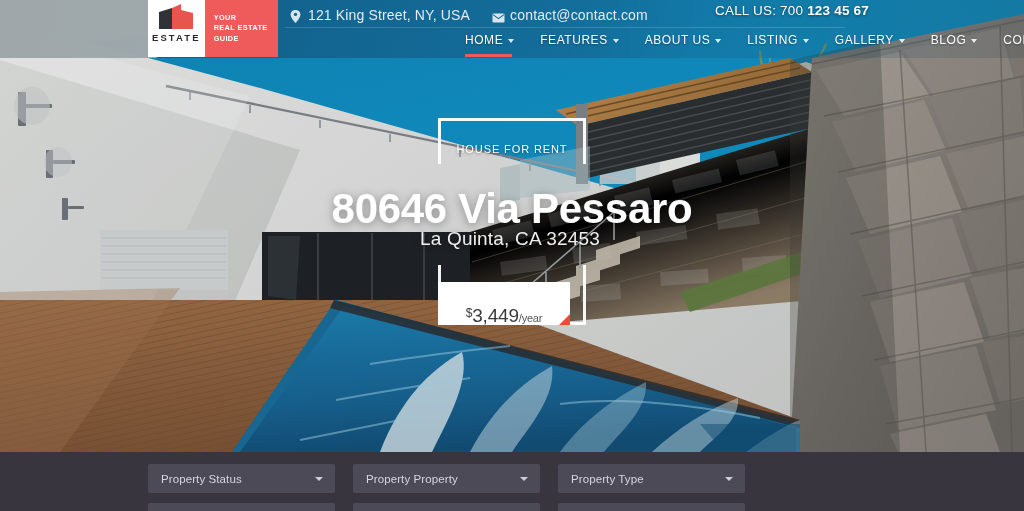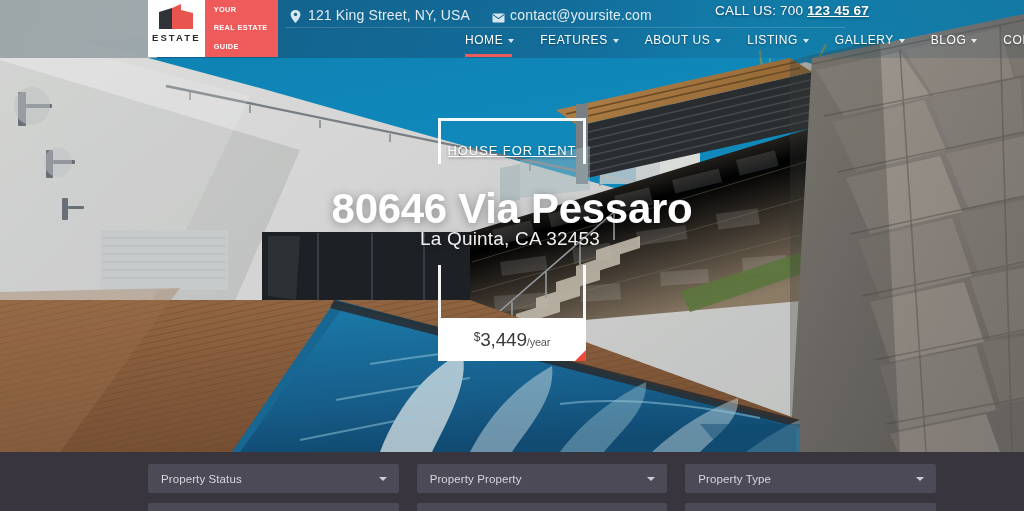--- a/index.html
+++ b/index.html
@@ -55,21 +55,20 @@
   }
   .logo-mark { width: 34px; height: 25px; position: relative; margin-bottom: 4px; }
   .logo-word {
     font-size: 9.5px; letter-spacing: 2.1px; color: #2a2a2a; font-weight: 700;
     line-height: 1;
   }
   .logo-red {
     width: 84px; height: 57px; background: #ef5a5a;
     display: flex; flex-direction: column; justify-content: center;
     padding-left: 9px;
-    gap: 8px;
   }
   .logo-red span {
     display: block; font-size: 7.3px; font-weight: 700; color: #ffffff;
     letter-spacing: 0.4px; line-height: 10.5px;
   }
 
   
   .topbar {
     position: absolute; left: 290px; top: 4px; height: 22px;
     display: flex; align-items: center; gap: 22px; z-index: 5;
@@ -79,21 +78,21 @@
   .topitem .txt {
     font-size: 14px; color: #e2ecf2; letter-spacing: .15px; white-space: nowrap;
   }
 
   .callus {
     position: absolute; right: 155px; top: 3px; z-index: 5;
     font-size: 13.5px; color: #ffffff; letter-spacing: .2px; white-space: nowrap;
     text-shadow: 0 1px 3px rgba(0,0,0,.45);
   }
   .callus .lbl { font-weight: 400; }
-  .callus .num { font-weight: 700; text-decoration: underline; }
+  .callus .num { font-weight: 700; }
 
   
   .nav {
     position: absolute; left: 452px; top: 30px; height: 28px;
     display: flex; align-items: flex-start; gap: 0; z-index: 5;
   }
   .nav-item {
     position: relative; display: flex; align-items: center; gap: 5px;
     padding: 3px 13px 0 13px; cursor: pointer;
   }
@@ -113,61 +112,60 @@
   
   .hero-content { position: absolute; left: 0; top: 0; width: 1024px; height: 452px; z-index: 20; }
 
   .frame-top {
     position: absolute; left: 438px; top: 118px; width: 148px; height: 46px;
     border: 3px solid rgba(255,255,255,.95);
     border-bottom: none;
   }
   .tag-rent {
     position: absolute; left: 438px; top: 143px; width: 148px;
-    text-align: center; font-size: 13px; color: #ffffff; letter-spacing: .9px;
+    text-align: center; font-size: 11px; color: #ffffff; letter-spacing: .9px;
     text-shadow: 0 1px 3px rgba(0,0,0,.4);
-    text-decoration: underline;
   }
 
   .hero-title {
     position: absolute; left: 0; right: 0; top: 185px; text-align: center;
     font-size: 42px; font-weight: 700; color: #ffffff; letter-spacing: -.3px;
     text-shadow: 0 2px 10px rgba(0,0,0,.35);
   }
   .hero-sub {
     position: absolute; left: 0; right: 4px; top: 228px; text-align: center;
     font-size: 19px; font-weight: 400; color: rgba(255,255,255,.93);
     letter-spacing: .2px; text-shadow: 0 1px 6px rgba(0,0,0,.35);
   }
 
   .frame-bot {
     position: absolute; left: 438px; top: 265px; width: 148px; height: 60px;
     border: 3px solid rgba(255,255,255,.95);
     border-top: none;
   }
   .price-box {
-    position: absolute; left: 438px; top: 282px; width: 148px; height: 43px;
+    position: absolute; left: 438px; top: 282px; width: 132px; height: 43px;
     background: #ffffff; overflow: hidden;
-    display: flex; align-items: center; justify-content: center; margin-top: 36px;
+    display: flex; align-items: flex-end; justify-content: center;
   }
   .price-text { font-size: 19px; color: #3a3a3a; letter-spacing: -.2px; line-height: 1; }
   .price-text .cur { font-size: 12px; vertical-align: 5px; }
   .price-text .per { font-size: 11px; color: #555; }
   .price-corner {
     position: absolute; right: 0; bottom: 0;
     width: 0; height: 0; border-bottom: 11px solid #ef4a3c; border-left: 11px solid transparent;
   }
 
   
   .searchbar {
     position: absolute; left: 0; top: 452px; width: 1024px; height: 59px;
     background: #38353f; z-index: 30;
   }
   .search-row {
-    position: absolute; left: 148px; top: 12px; width: 788px;
+    position: absolute; left: 148px; top: 12px; width: 597px;
     display: flex; gap: 18px;
   }
   .search-row.row2 { top: 51px; }
   .field {
     flex: 1; height: 29px; background: #4d4a57; border-radius: 2px;
     display: flex; align-items: center; padding: 0 13px;
     cursor: pointer; position: relative;
   }
   .field .fv { font-size: 11.5px; color: #d7d5de; letter-spacing: .1px; }
   .field .fcaret {
@@ -477,21 +475,21 @@
         </span>
         <span class="txt">121 King Street, NY, USA</span>
       </div>
       <div class="topitem">
         <span class="glyph">
           <svg viewBox="0 0 13 10" width="13" height="10" xmlns="http://www.w3.org/2000/svg">
             <rect x="0.5" y="0.5" width="12" height="9" rx="1.2" fill="#e9f2f7"></rect>
             <path d="M1,1.6 L6.5,5.6 L12,1.6" stroke="#16678f" stroke-width="1.1" fill="none"></path>
           </svg>
         </span>
-        <span class="txt">contact@yoursite.com</span>
+        <span class="txt">contact@contact.com</span>
       </div>
     </div>
 
     <div class="callus">
       <span class="lbl">CALL US:</span>
       <span class="lbl">700</span>
       <span class="num">123 45 67</span>
     </div>
 
     <div class="nav">

